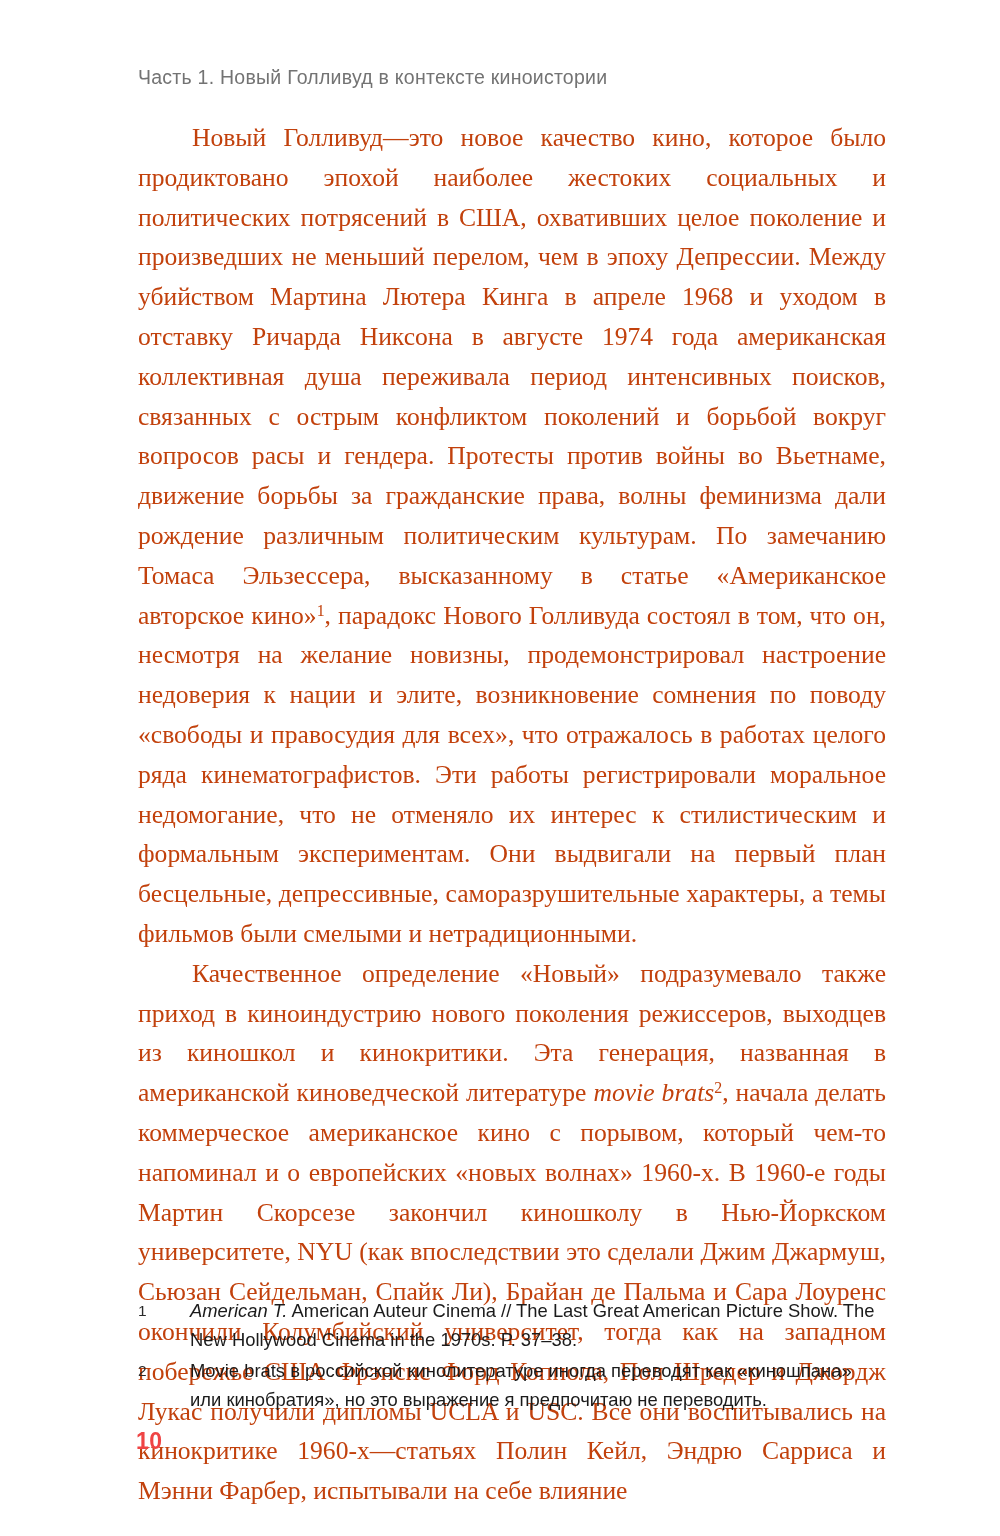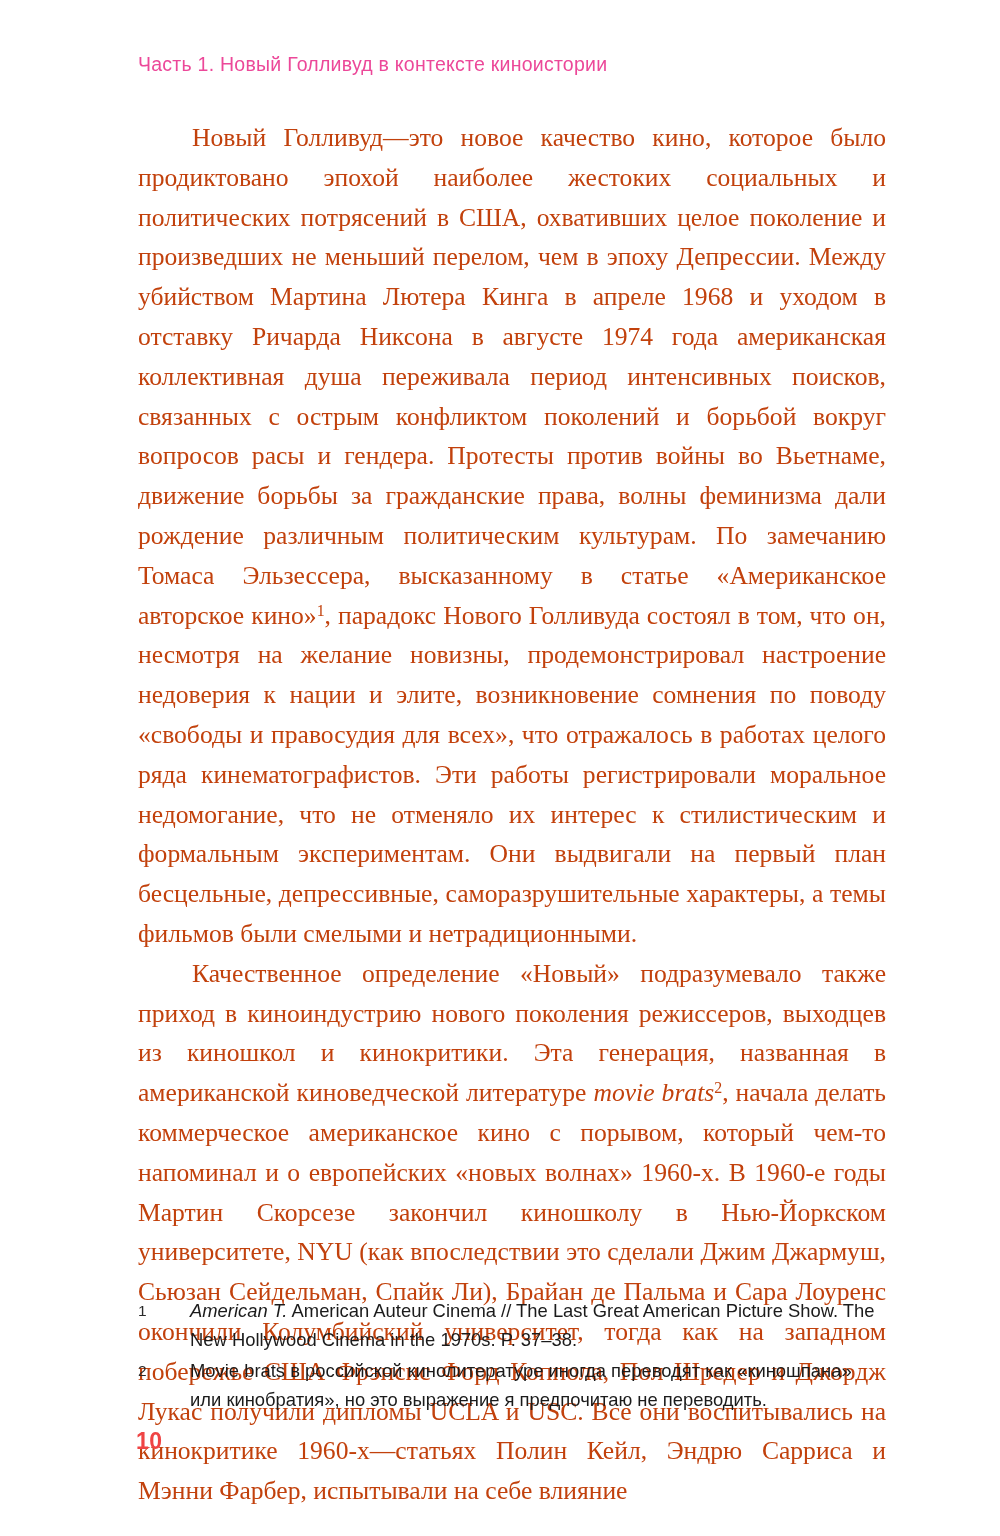--- a/index.html
+++ b/index.html
@@ -15,26 +15,26 @@
     height: 1536px;
     background: #ffffff;
     box-sizing: border-box;
     overflow: hidden;
   }
 
   
   .running-head {
     position: absolute;
     left: 138px;
-    top: 53px;
+    top: 66px;
     width: 750px;
     font-family: "Liberation Sans", sans-serif;
     font-size: 19.5px;
     letter-spacing: 0.25px;
-    color: #ec4899;
+    color: #737373;
     white-space: nowrap;
   }
 
   
   .body-block {
     position: absolute;
     left: 138px;
     top: 118px;
     width: 748px;
     font-family: "Liberation Serif", "DejaVu Serif", serif;

